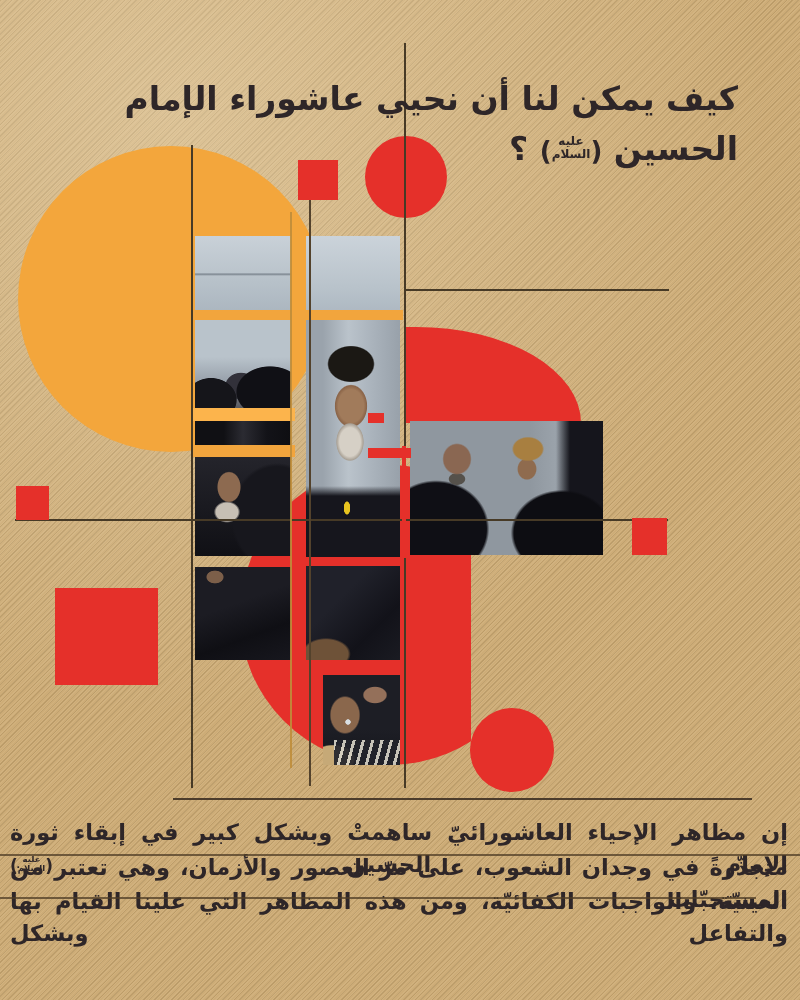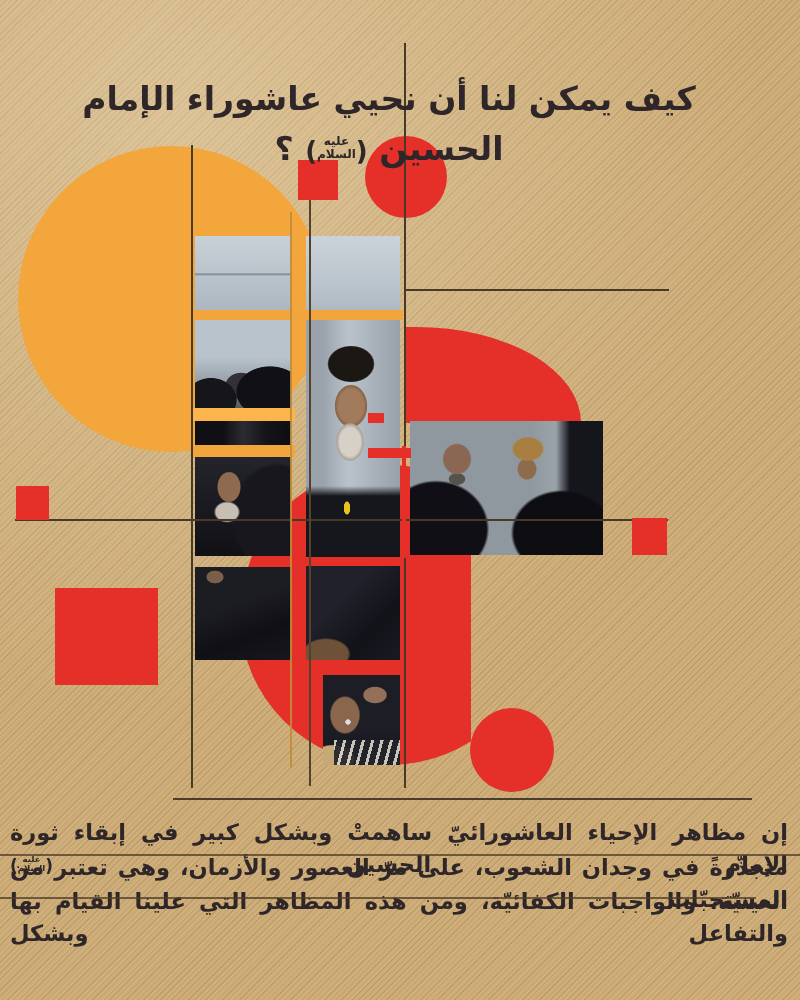--- a/index.html
+++ b/index.html
@@ -85,21 +85,21 @@
   .t-r1{left:410px;top:421px;width:193px;height:134px;background:
     radial-gradient(26px 20px at 118px 28px,#a87f40 0 55%,rgba(0,0,0,0) 62%),
     radial-gradient(16px 18px at 117px 48px,#8f6b4e 0 55%,rgba(0,0,0,0) 62%),
     radial-gradient(24px 26px at 47px 38px,#8a6752 0 55%,rgba(0,0,0,0) 61%),
     radial-gradient(14px 10px at 47px 58px,#55514b 0 55%,rgba(0,0,0,0) 62%),
     radial-gradient(72px 66px at 26px 108px,#0f0f15 0 70%,rgba(0,0,0,0) 74%),
     radial-gradient(64px 54px at 152px 112px,#0d0d12 0 75%,rgba(0,0,0,0) 80%),
     linear-gradient(90deg,rgba(0,0,0,0) 0 146px,#15151c 160px),
     linear-gradient(90deg,#8f979f 0 62%,#9aa2aa 75%,#70757d 100%);}
   
-  .title{right:62px;top:74px;left:40px;z-index:7;direction:rtl;text-align:center;
+  .title{right:62px;top:74px;left:40px;z-index:7;direction:rtl;text-align:right;
     color:var(--text);font-size:33px;font-weight:bold;letter-spacing:-.5px;line-height:50px;}
   .salam{display:inline-flex;flex-direction:column;align-items:center;vertical-align:middle;
     font-size:12px;line-height:1.02;font-weight:bold;transform:translateY(-3px);}
   .paren{font-size:26px;vertical-align:middle;}
   .qmark{font-size:33px;}
   .paragraph-line{left:10px;right:12px;z-index:7;direction:rtl;text-align:justify;text-align-last:justify;
     color:var(--text);font-size:22.5px;font-weight:bold;line-height:32px;margin-top:8px;}
   .pl1{top:808px;} .pl2{top:843px;} .pl3{top:877px;}
   .paragraph-line .salam{font-size:8.5px;transform:translateY(-2px);}
   .paragraph-line .paren{font-size:17px;}

